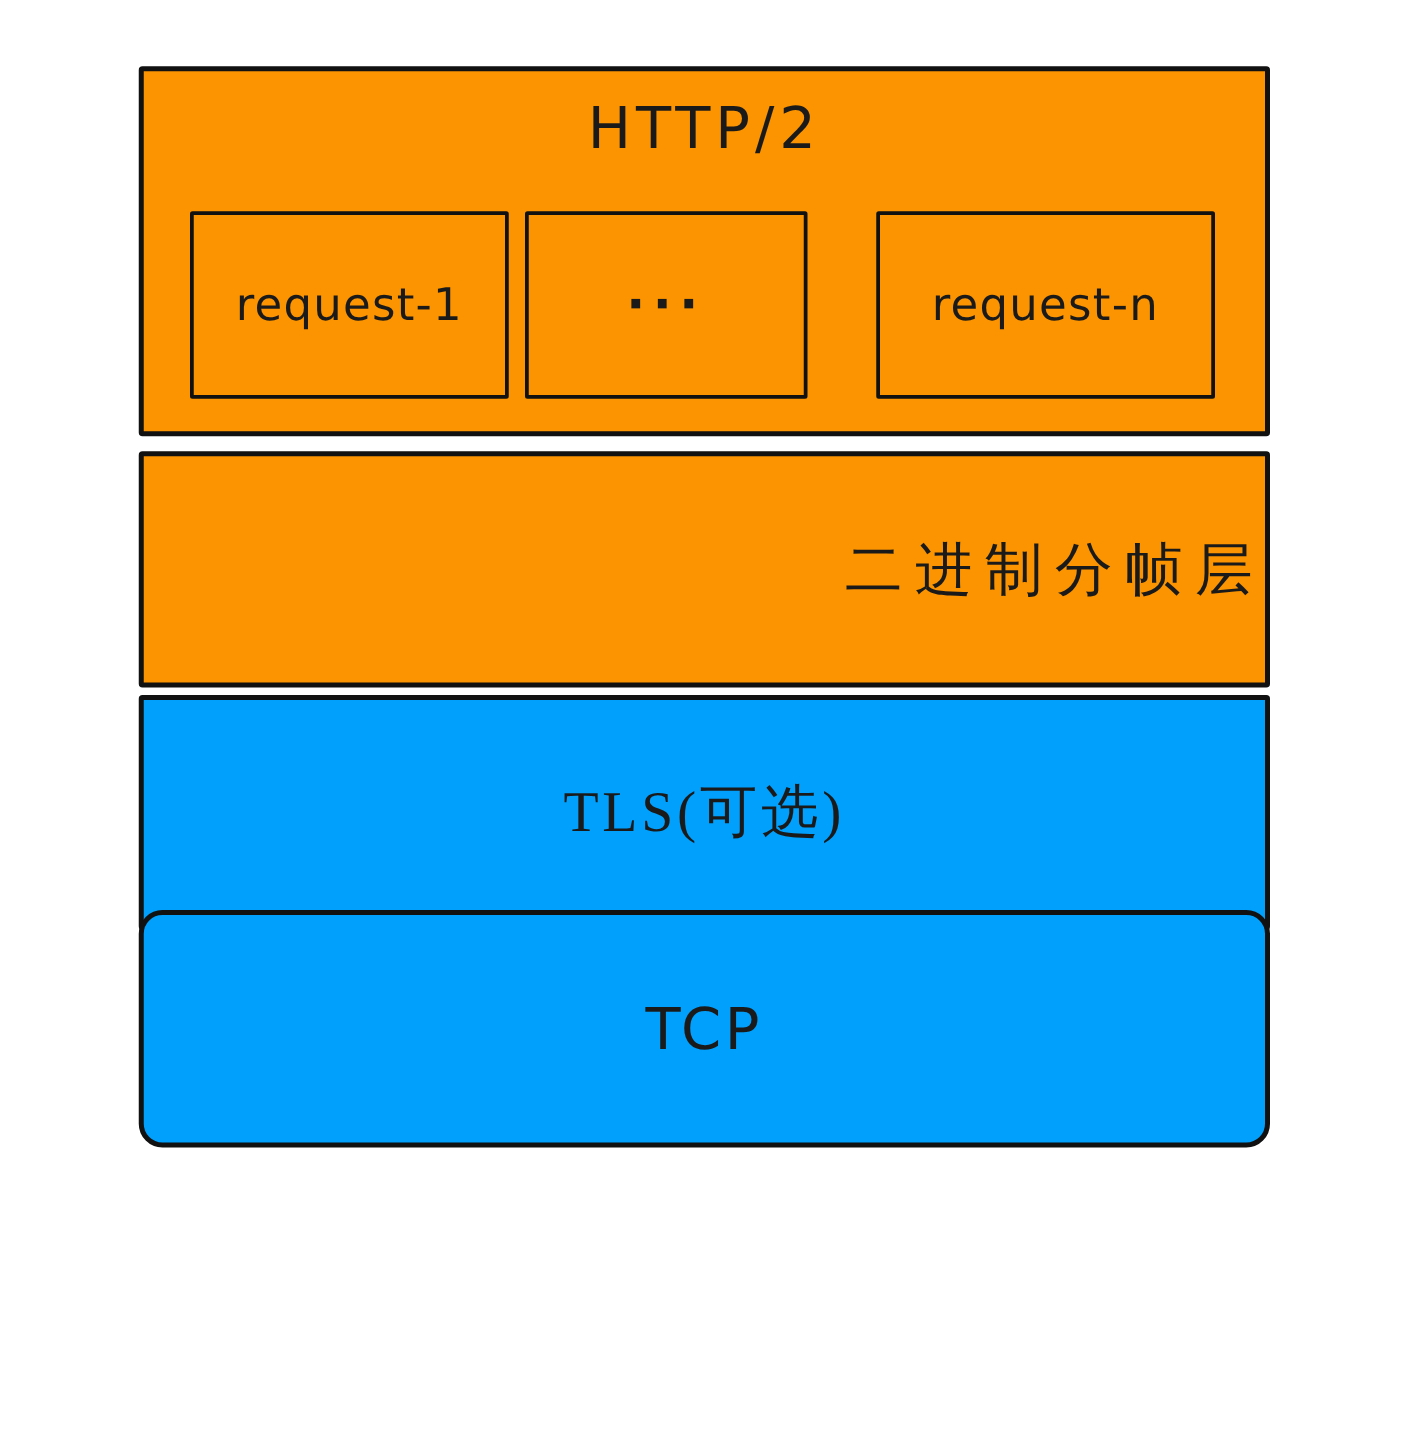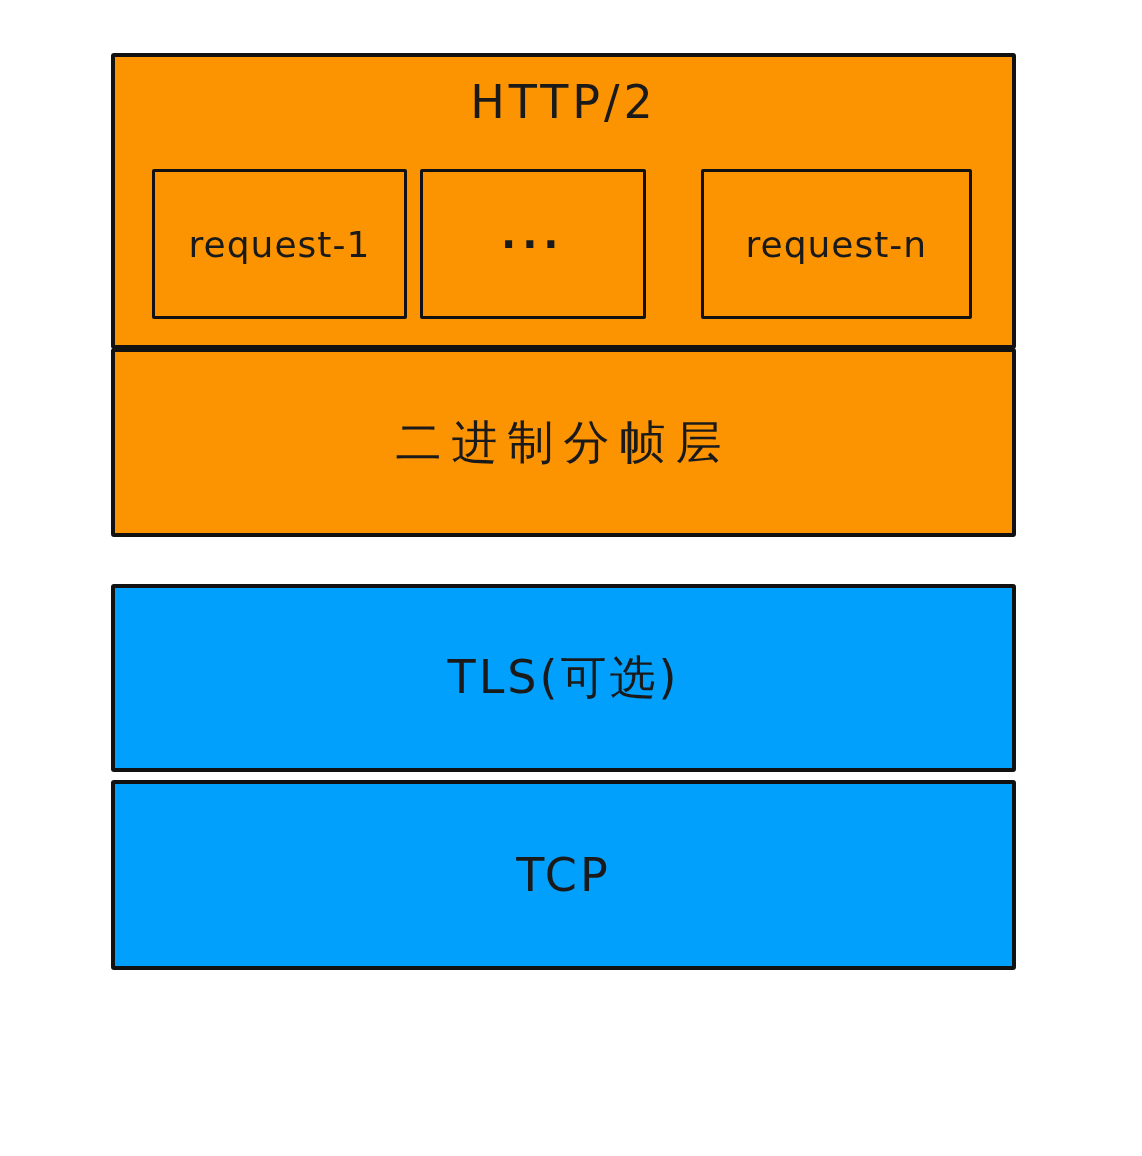--- a/index.html
+++ b/index.html
@@ -51,23 +51,23 @@
     display: flex;
     align-items: center;
     justify-content: center;
     font-size: 36px;
     letter-spacing: 1px;
   }
   .request-box.w1 { flex: 272 0 0; }
   .request-box.w2 { flex: 240 0 0; font-size: 40px; font-weight: bold; letter-spacing: 6px; }
   .request-box.w3 { flex: 290 0 0; margin-left: 42px; }
 
-  .layer-binary  { top: 348px; height: 189px; }
-  .layer-tls     { top: 584px; height: 188px; }
-  .layer-tcp     { top: 780px; height: 190px; }
+  .layer-binary  { top: 361px; height: 189px; justify-content: flex-end; }
+  .layer-tls     { top: 556px; height: 188px; font-family: Liberation Serif, serif; }
+  .layer-tcp     { top: 728px; height: 190px; border-radius: 19px; }
   .layer-ip      { top: 958px; height: 152px; }
 
   .layer-label {
     font-size: 46px;
     letter-spacing: 3px;
     font-weight: 500;
   }
   .layer-label.cjk { letter-spacing: 10px; }
 </style>
 </head>

